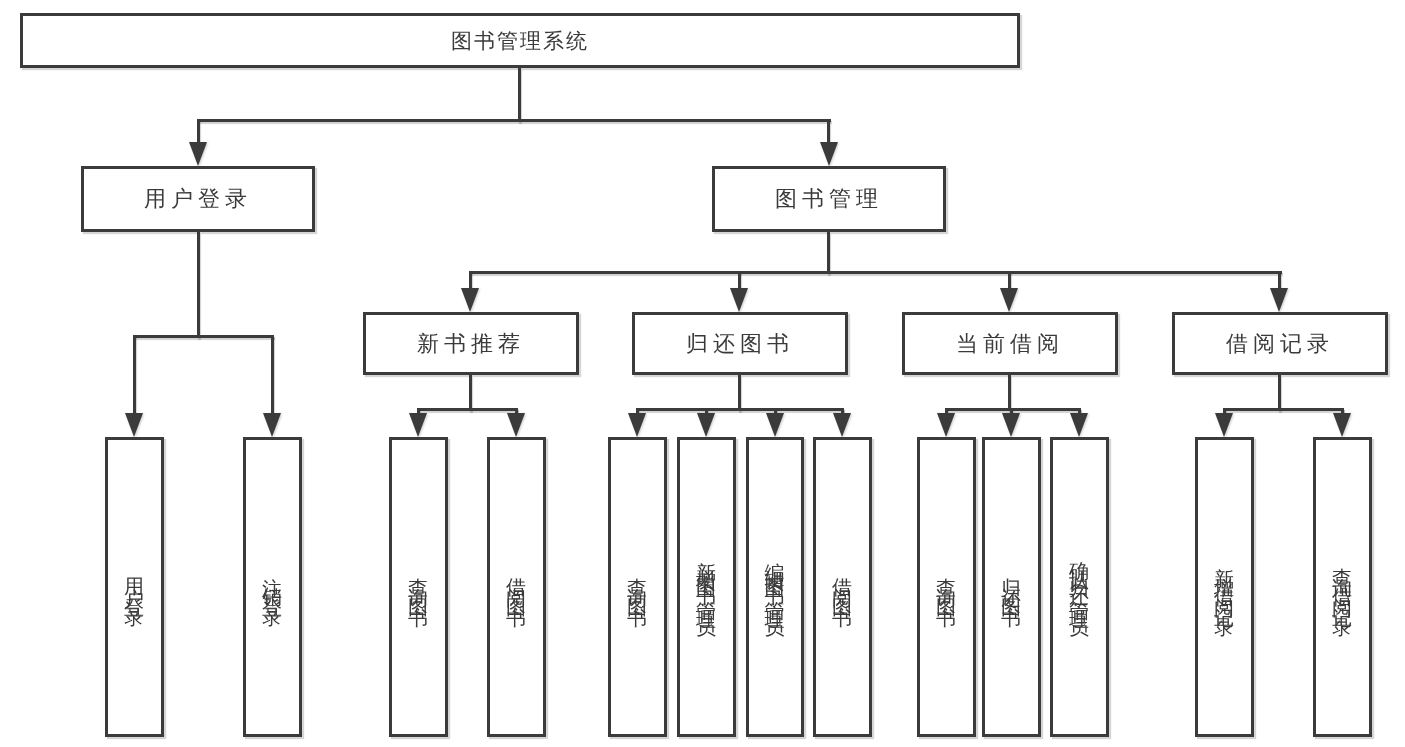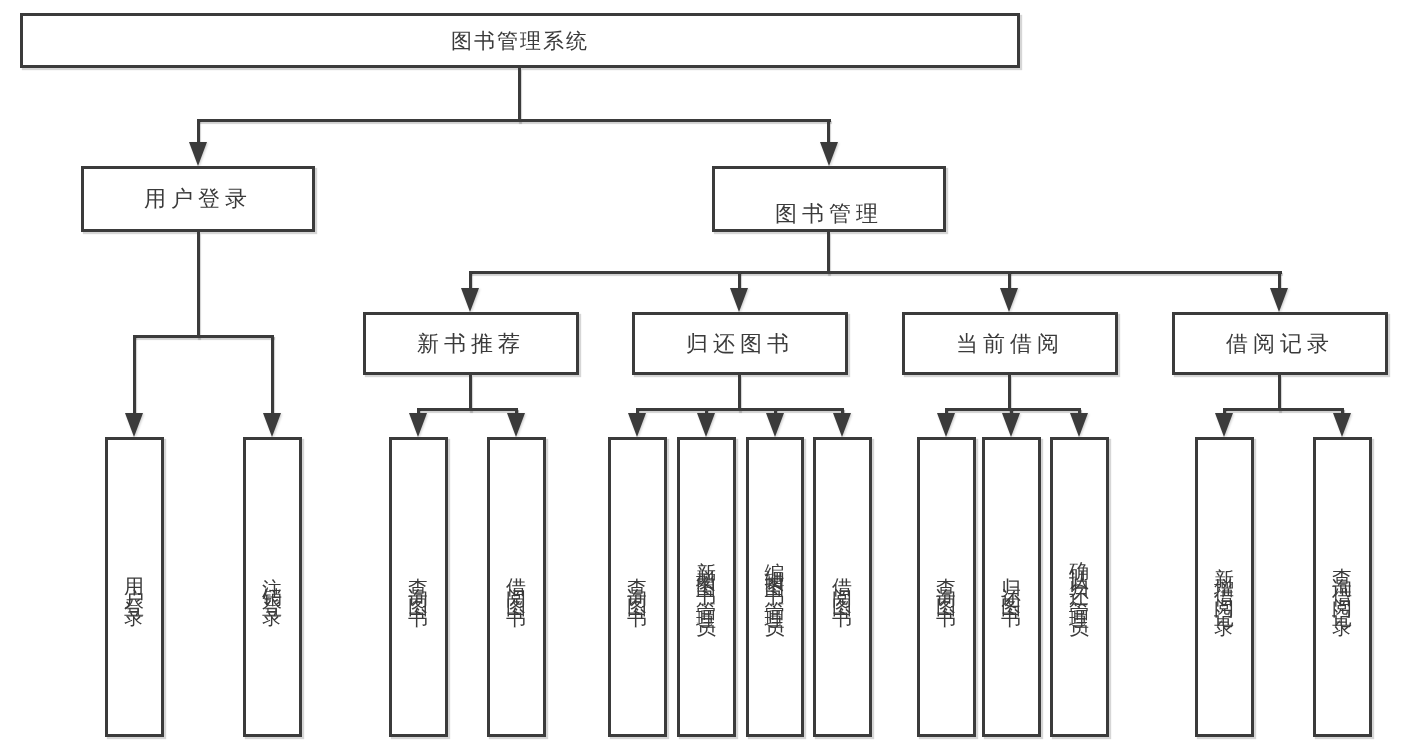--- a/index.html
+++ b/index.html
@@ -85,21 +85,21 @@
   <div class="vline" style="left:518px; top:68px;  height:54px;"></div>
   <div class="hline" style="left:197px; top:119px; width:634px;"></div>
   <div class="vline" style="left:197px; top:119px; height:26px;"></div>
   <div class="arrow" style="left:189px; top:142px;"></div>
   <div class="vline" style="left:827px; top:119px; height:26px;"></div>
   <div class="arrow" style="left:820px; top:142px;"></div>
 
   <div class="node lv2" style="left:81px; top:166px; width:234px; height:66px;">
     <span>用户登录</span>
   </div>
-  <div class="node lv2" style="left:712px; top:166px; width:234px; height:66px;align-items:flex-end;">
+  <div class="node lv2" style="left:712px; top:166px; width:234px; height:66px;">
     <span>图书管理</span>
   </div>
 
   <div class="vline" style="left:197px;  top:232px; height:106px;"></div>
   <div class="hline" style="left:133px;  top:335px; width:141px;"></div>
   <div class="vline" style="left:133px;  top:335px; height:81px;"></div>
   <div class="arrow" style="left:125px;  top:413px;"></div>
   <div class="vline" style="left:271px;  top:335px; height:81px;"></div>
   <div class="arrow" style="left:263px;  top:413px;"></div>
 

